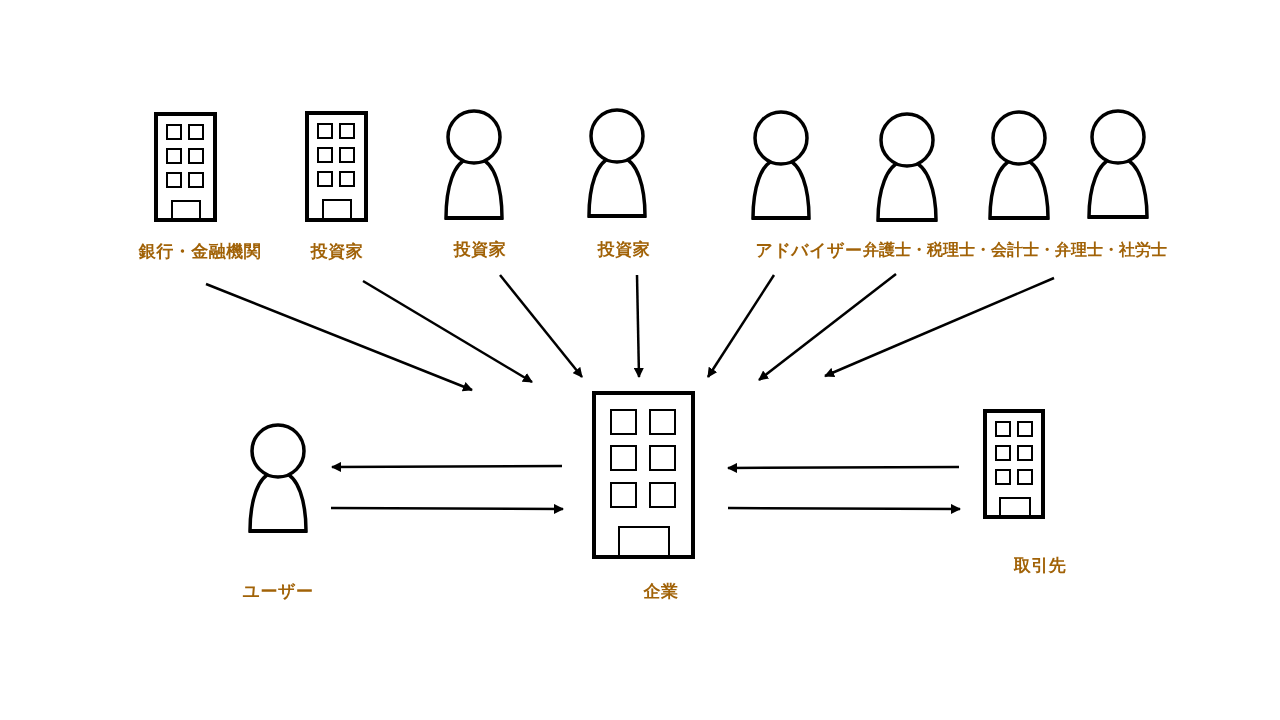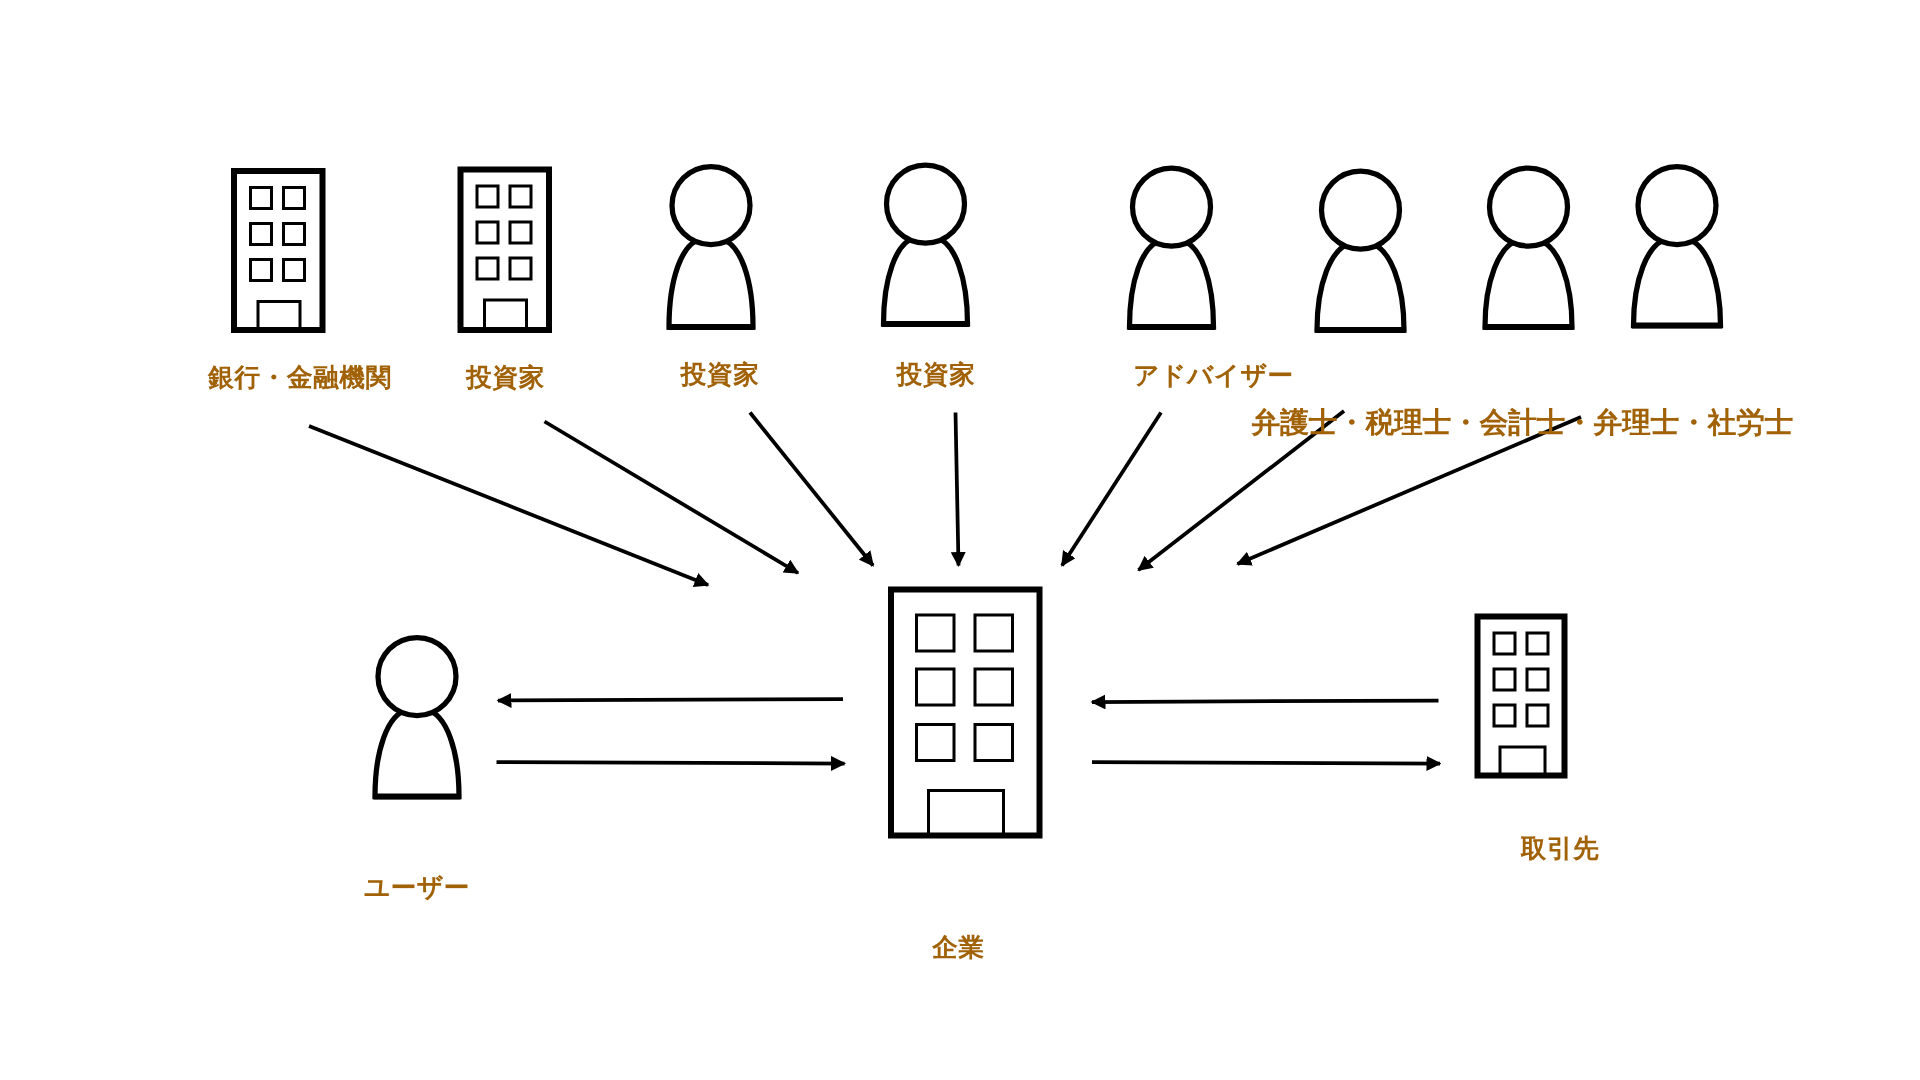--- a/index.html
+++ b/index.html
@@ -1,21 +1,21 @@
 <!DOCTYPE html>
 <html><head>
   <meta charset="utf-8">
   <style>
     html, body { margin: 0; padding: 0; background: #ffffff; }
     body { width: 1280px; height: 720px; position: relative; overflow: hidden;
            font-family: "DejaVu Sans", "Liberation Sans", sans-serif; }
     #canvas { position: absolute; left: 0; top: 0; width: 1280px; height: 720px; }
     .label { position: absolute; font-weight: bold; font-size: 17px; color: #a16207;
              white-space: nowrap; transform: translateX(-50%); letter-spacing: 0.5px; }
-    .label.small { font-size: 19px; letter-spacing: 0; margin-top: 29px; }
+    .label.small { font-size: 16px; letter-spacing: 0; }
   </style>
 </head>
 <body>
 
 <svg id="canvas" viewBox="0 0 1280 720" xmlns="http://www.w3.org/2000/svg">
   <defs>
     <marker id="ah" viewBox="0 0 10 10" refX="9" refY="5" markerWidth="4" markerHeight="4" orient="auto">
       <path d="M0,0 L10,5 L0,10 z" fill="#000"></path>
     </marker>
   </defs>
@@ -116,14 +116,14 @@
   <line x1="728" y1="508" x2="960" y2="509" stroke="#000" stroke-width="2.5" marker-end="url(#ah)"></line>
 </svg>
 
 <div class="label" style="left:200px; top:240px;">銀行・金融機関</div>
 <div class="label" style="left:337px; top:240px;">投資家</div>
 <div class="label" style="left:480px; top:238px;">投資家</div>
 <div class="label" style="left:624px; top:238px;">投資家</div>
 <div class="label" style="left:781px; top:239px;margin-left:28px;">アドバイザー</div>
 <div class="label small" style="left:1015px; top:240px;">弁護士・税理士・会計士・弁理士・社労士</div>
 <div class="label" style="left:278px; top:580px;">ユーザー</div>
-<div class="label" style="left:639px; top:580px;margin-top:40px;">企業</div>
+<div class="label" style="left:661px; top:580px;">企業</div>
 <div class="label" style="left:1040px; top:554px;">取引先</div>
 
 </body></html>

